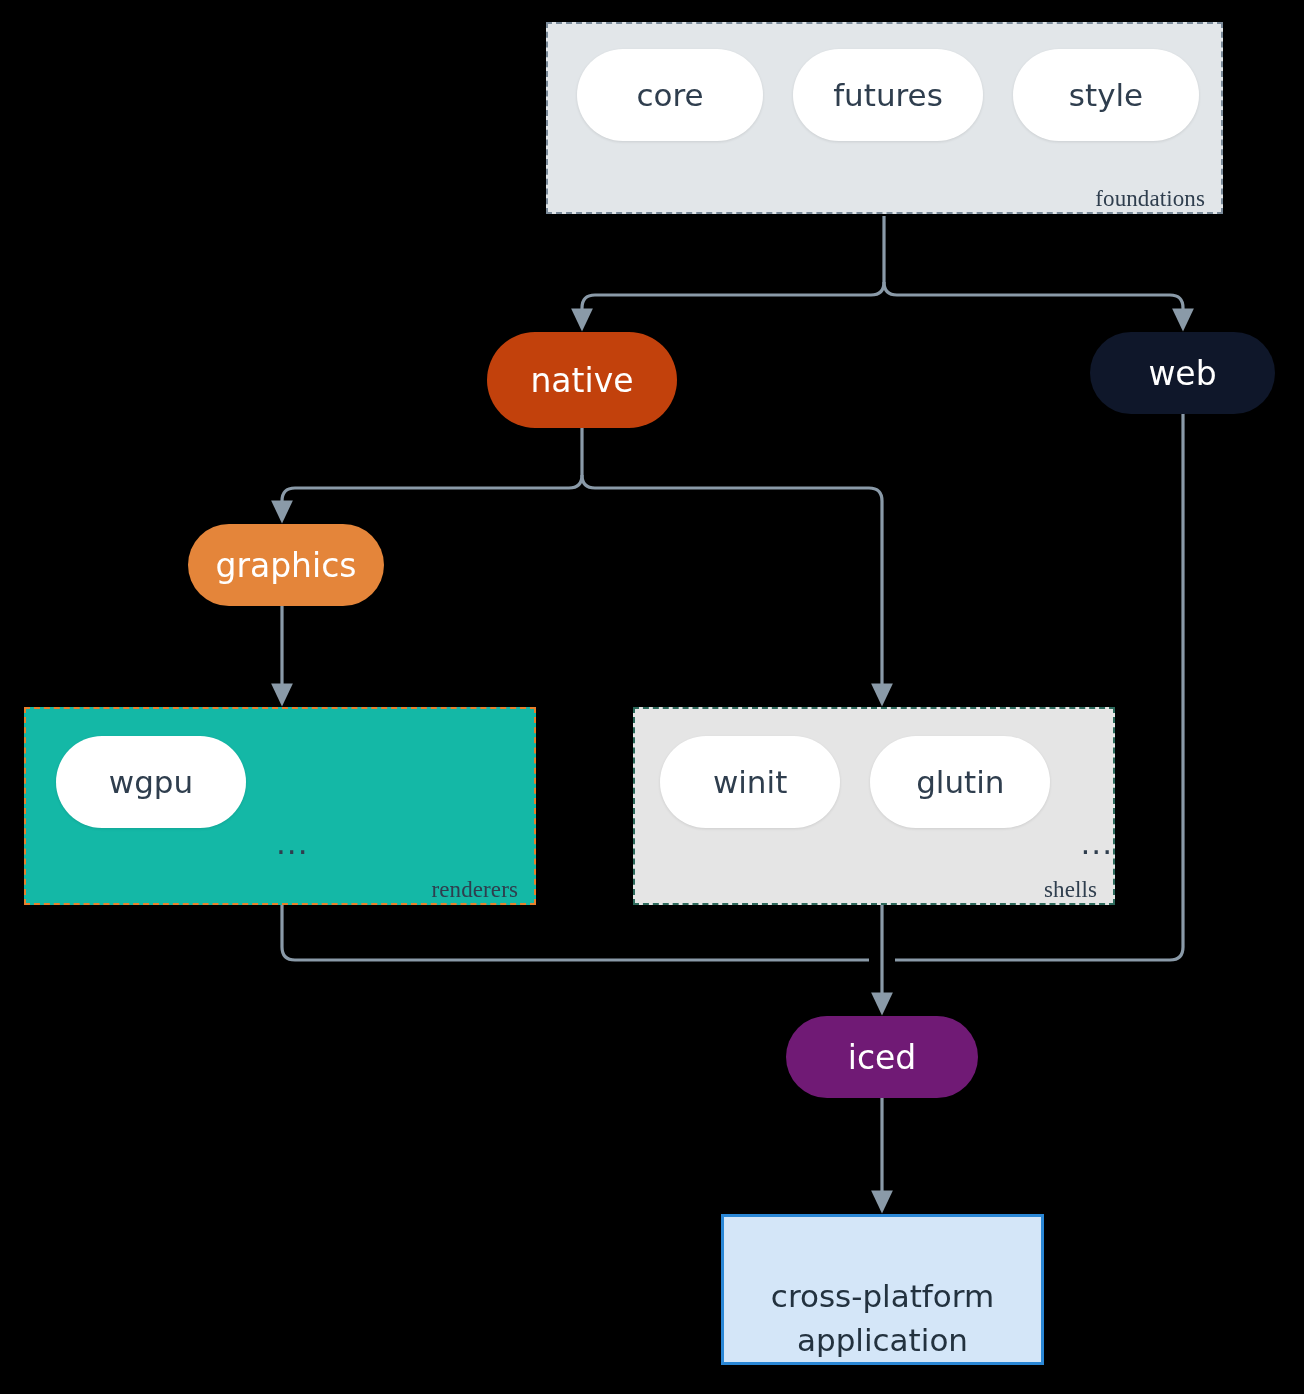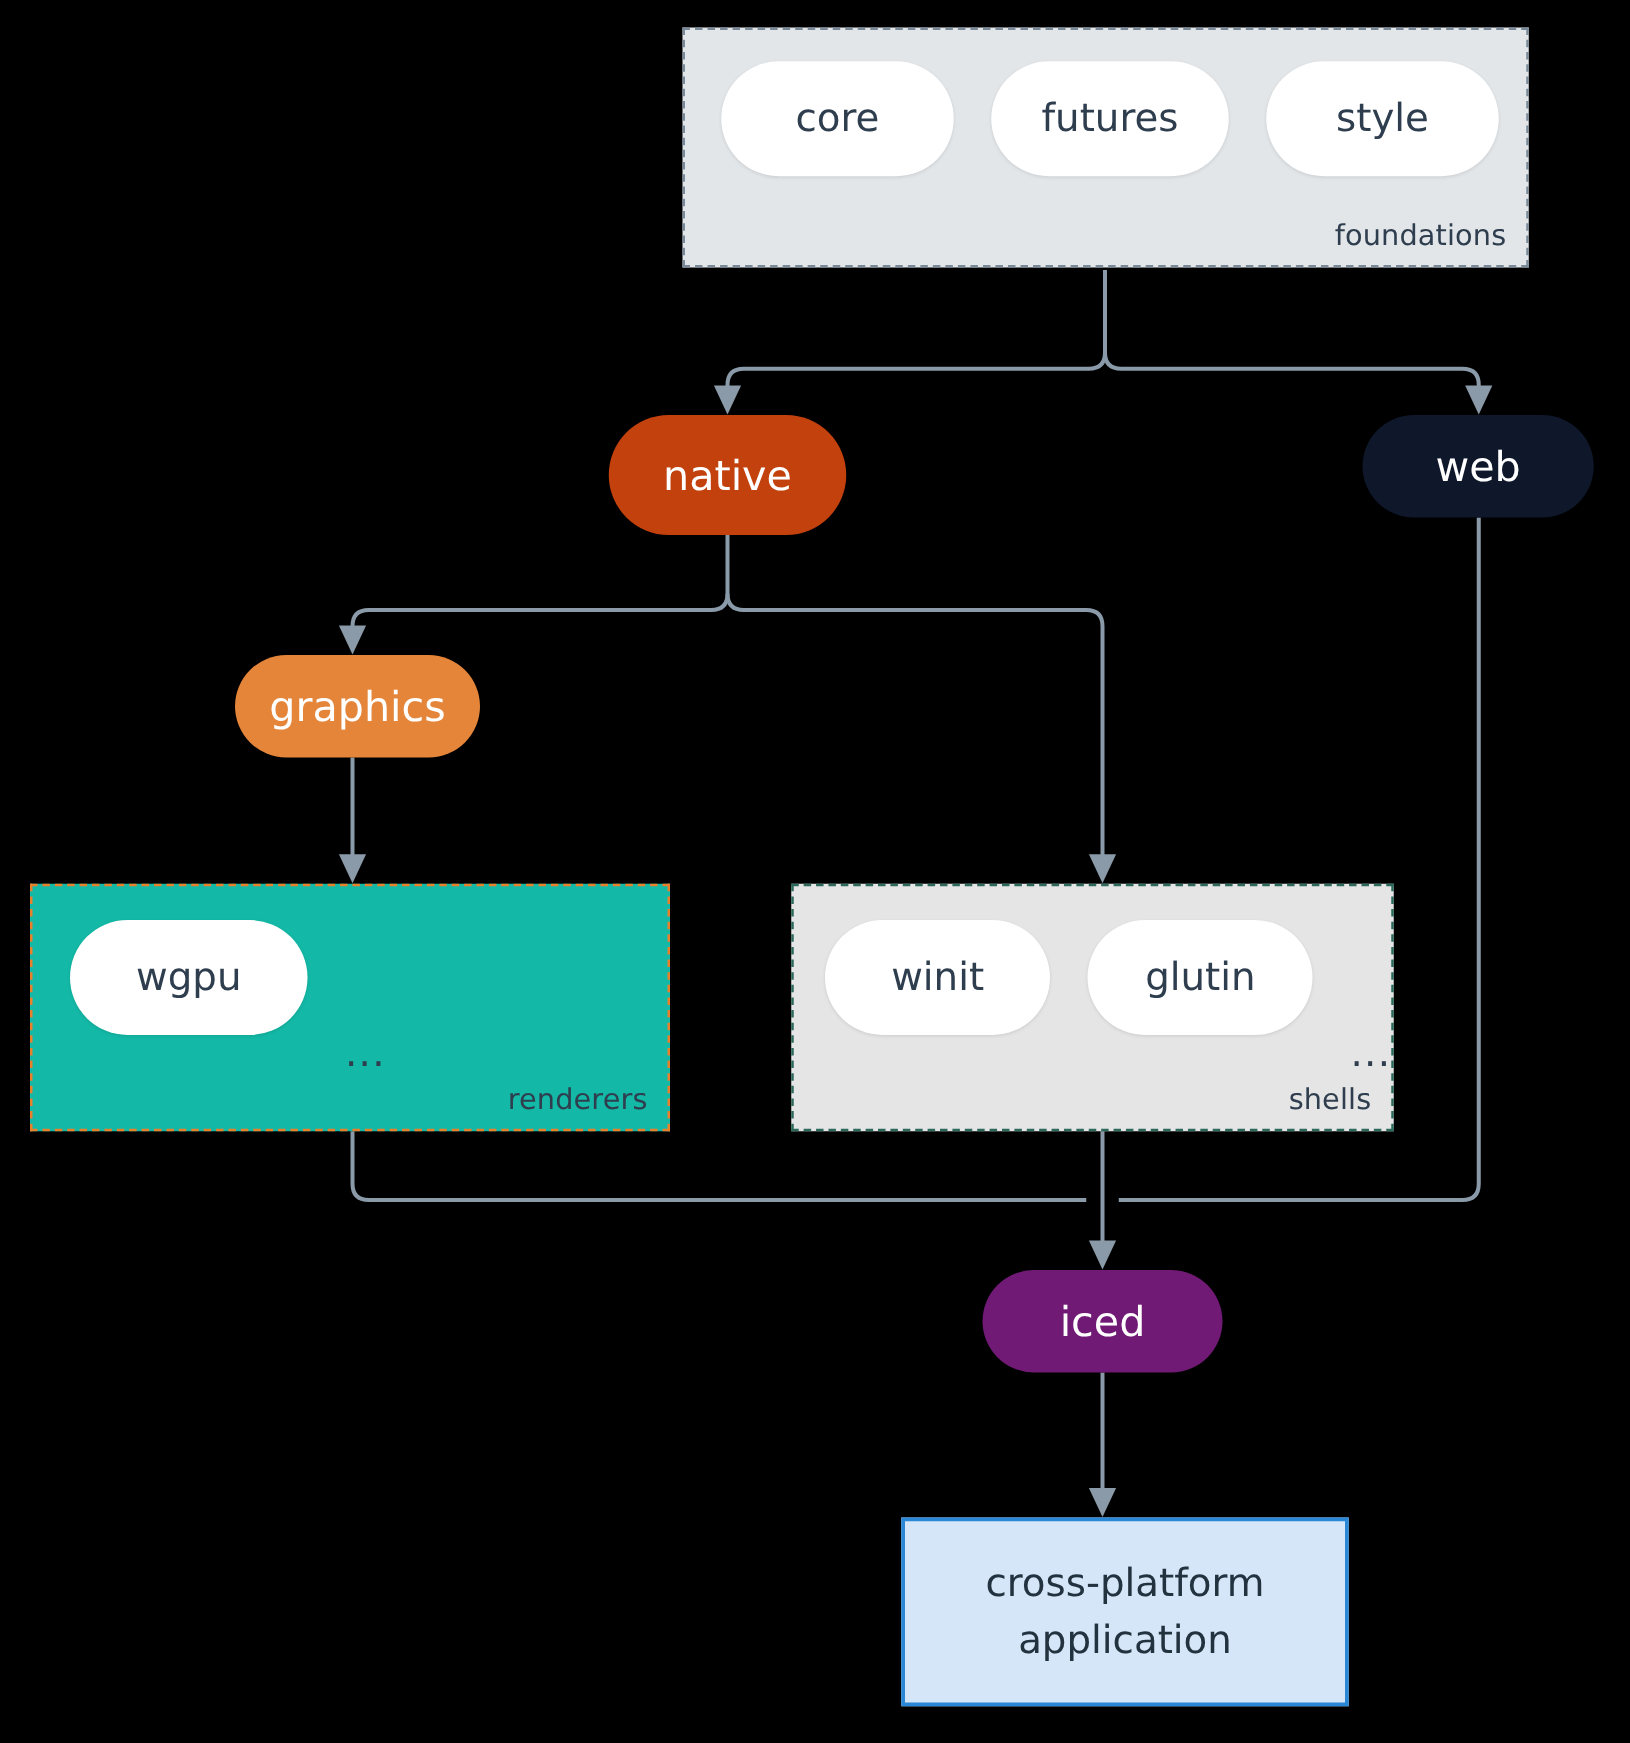--- a/index.html
+++ b/index.html
@@ -34,25 +34,26 @@
   .group-inner {
     position: absolute;
     left: 0; top: 0; right: 0; bottom: 0;
     display: flex;
     align-items: flex-start;
     gap: 34px;
   }
   .group-label {
     position: absolute;
     right: 16px;
-    bottom: 10px;
+    bottom: 0;
     font-size: 23px;
     color: #2f3e4e;
     letter-spacing: 0.1px;
     white-space: nowrap;
+    font-family: Liberation Serif, serif;
   }
 
   .g-foundations {
     left: 546px;
     top: 22px;
     width: 677px;
     height: 192px;
     background: #e2e6e9;
     border: 2px dashed #7a8a99;
   }
@@ -138,29 +139,29 @@
     left: 786px; top: 1016px;
     width: 192px; height: 82px;
     background: #701a75;
   }
 
   
   .box-app {
     position: absolute;
     left: 721px;
     top: 1214px;
-    width: 358px;
+    width: 323px;
     height: 151px;
     background: #d4e6f8;
     border: 3px solid #2a87d6;
     box-sizing: border-box;
     display: flex;
     flex-direction: column;
     align-items: center;
-    justify-content: center;
+    justify-content: flex-end;
     color: #23323f;
     font-size: 31px;
     line-height: 1.42;
   }
 </style>
 </head>
 <body>
 
 <div id="canvas">
 

